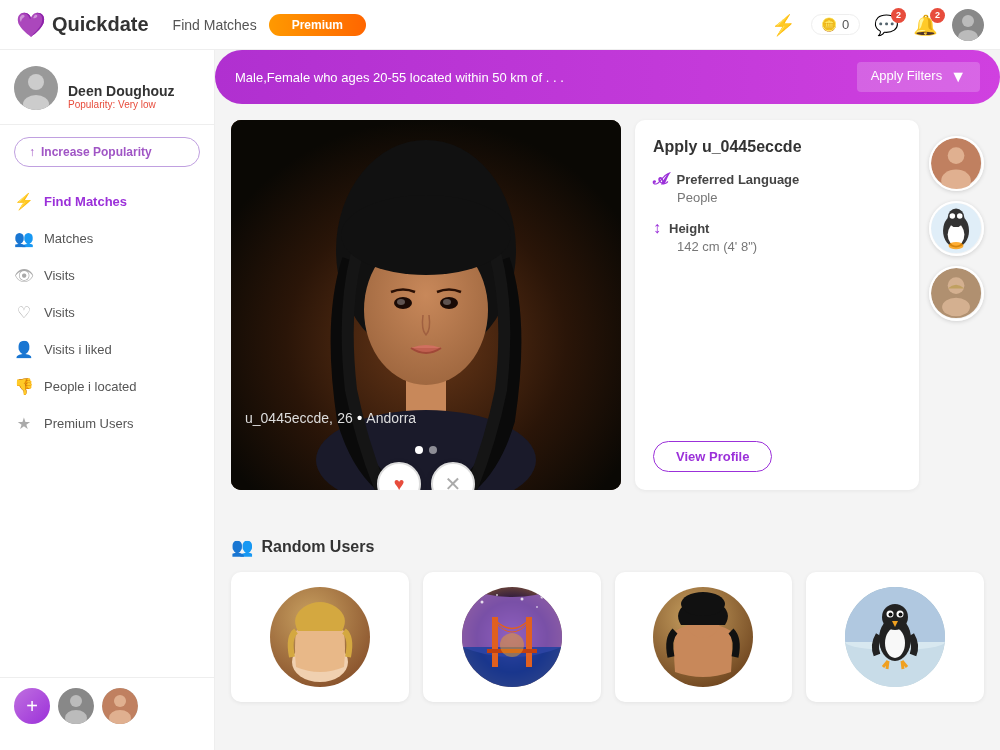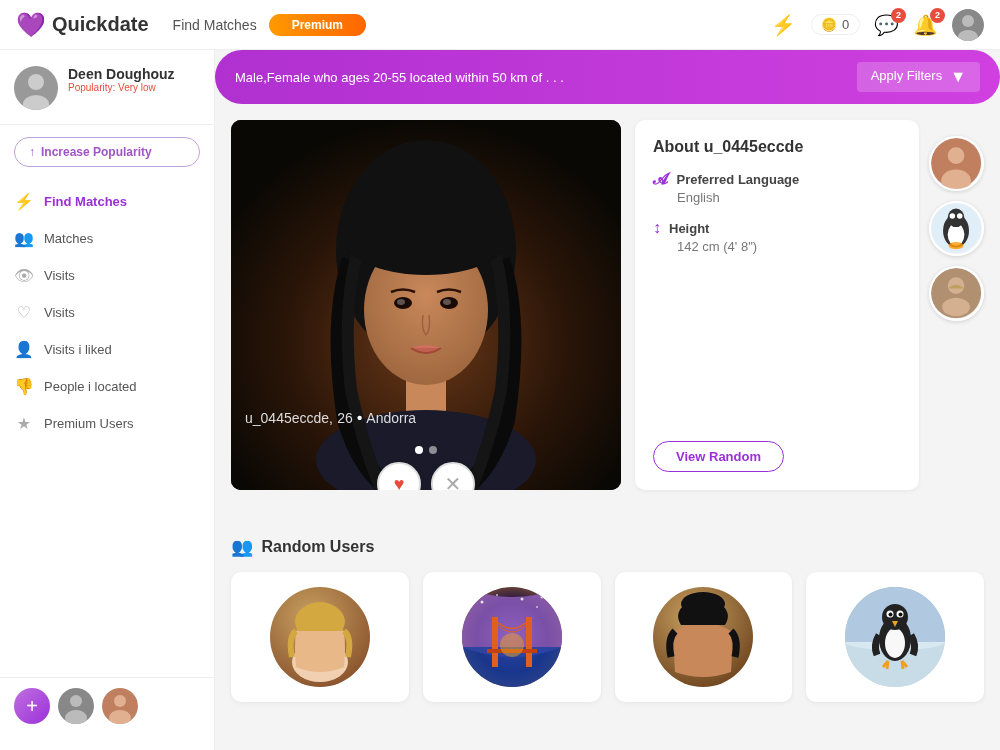--- a/index.html
+++ b/index.html
@@ -38,21 +38,21 @@
 
     
     .layout { display: flex; margin-top: 50px; height: 700px; }
 
     
     .sidebar {
       width: 215px; background: #fff; border-right: 1px solid #eee;
       padding: 16px 0; display: flex; flex-direction: column; flex-shrink: 0;
       overflow-y: auto;
     }
-    .user-section { display: flex; align-items: flex-start; gap: 10px; padding: 0 14px 14px; border-bottom: 1px solid #eee; }
+    .user-section { display: flex; align-items: flex-end; gap: 10px; padding: 0 14px 14px; border-bottom: 1px solid #eee; }
     .user-avatar { width: 44px; height: 44px; border-radius: 50%; background: #bbb; overflow: hidden; flex-shrink: 0; }
     .user-avatar svg { width: 100%; height: 100%; }
     .user-name { font-size: 14px; font-weight: 600; color: #333; }
     .user-pop { font-size: 10px; color: #888; }
     .user-pop span { color: #e74c3c; }
     .increase-btn {
       display: flex; align-items: center; gap: 6px;
       border: 1.5px solid #c0a0e0; border-radius: 20px;
       margin: 12px 14px; padding: 7px 14px; font-size: 12px; color: #a055c5;
       cursor: pointer; background: #fff; font-weight: 600;
@@ -357,39 +357,39 @@
           <div class="dot active"></div>
           <div class="dot"></div>
         </div>
         <div class="action-buttons">
           <button class="action-btn like">♥</button>
           <button class="action-btn dislike">✕</button>
         </div>
       </div>
 
       <div class="about-card">
-        <div class="about-title">About u_0445eccde</div>
+        <div class="about-title">Apply u_0445eccde</div>
 
         <div class="about-item">
           <div class="about-item-header">
             <span class="about-item-icon">𝓐</span>
             <span>Preferred Language</span>
           </div>
-          <div class="about-item-value">English</div>
+          <div class="about-item-value">People</div>
         </div>
 
         <div class="about-item">
           <div class="about-item-header">
             <span class="about-item-icon">↕</span>
             <span>Height</span>
           </div>
           <div class="about-item-value">142 cm (4' 8")</div>
         </div>
 
-        <button class="view-profile-btn">View Random</button>
+        <button class="view-profile-btn">View Profile</button>
       </div>
 
       <div class="side-avatars">
         <div class="side-avatar">
           <svg viewBox="0 0 55 55">
             <circle cx="27" cy="27" r="27" fill="#c08060"></circle>
             <circle cx="27" cy="19" r="9" fill="#e0b090"></circle>
             <ellipse cx="27" cy="46" rx="16" ry="12" fill="#e0b090"></ellipse>
           </svg>
         </div>

